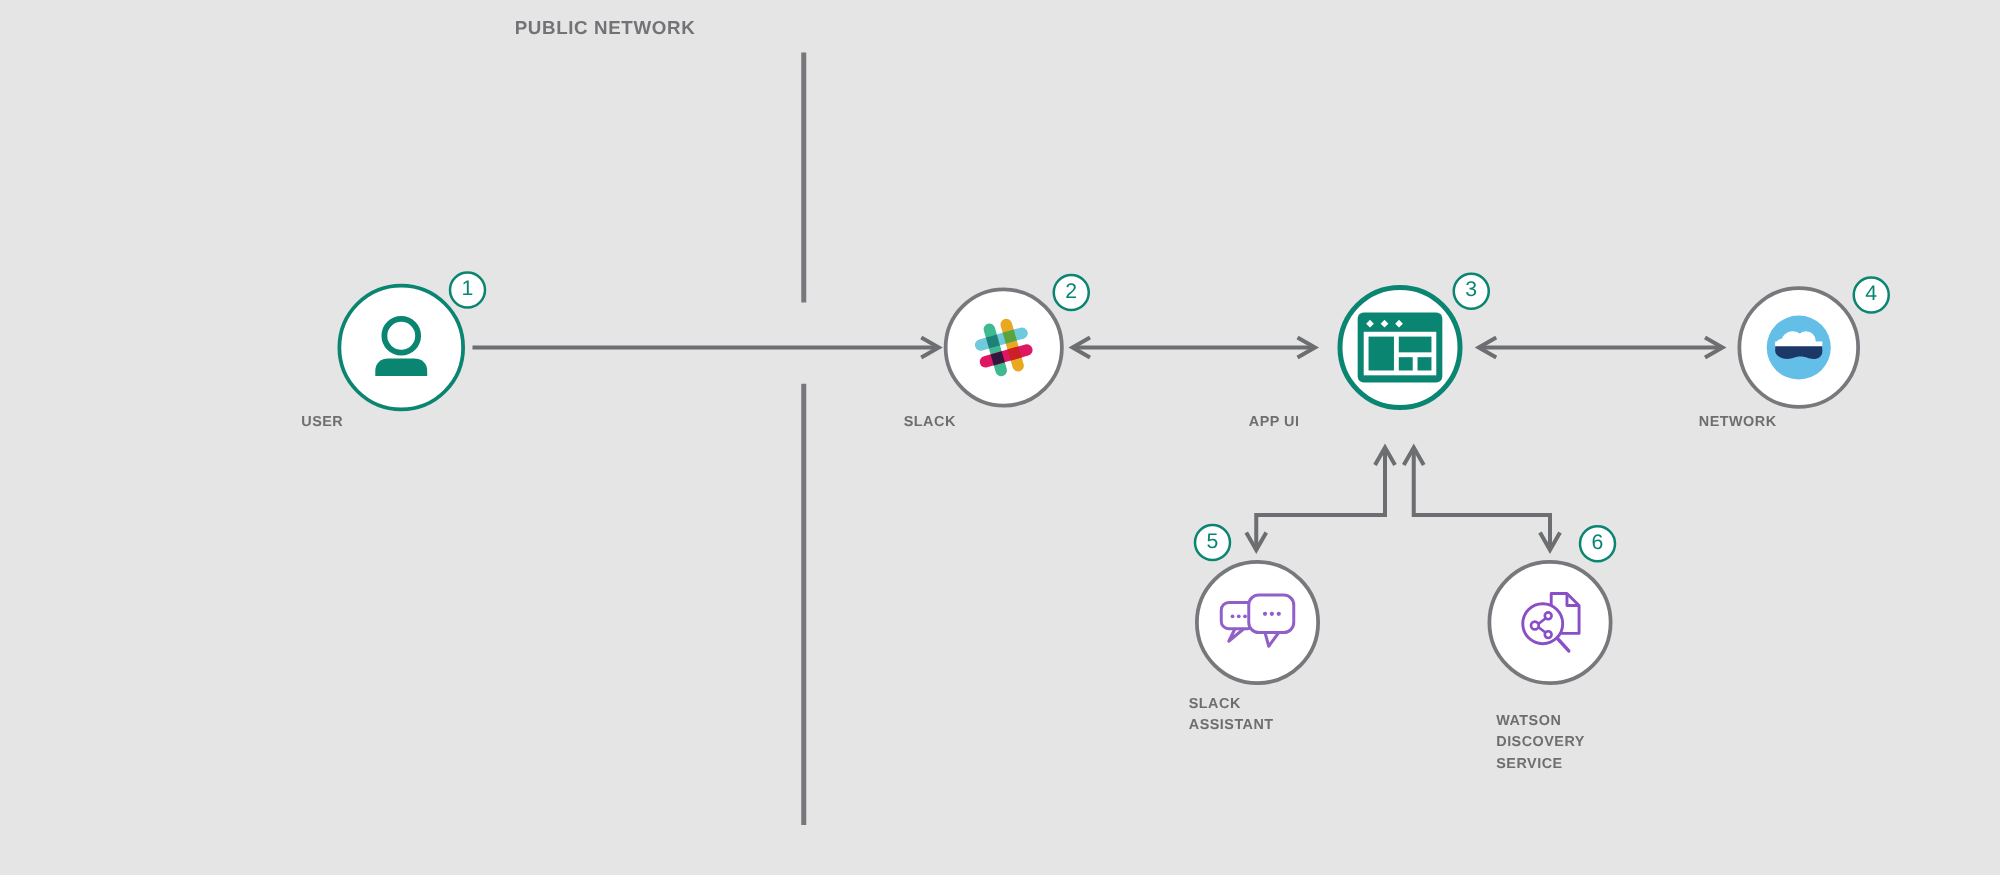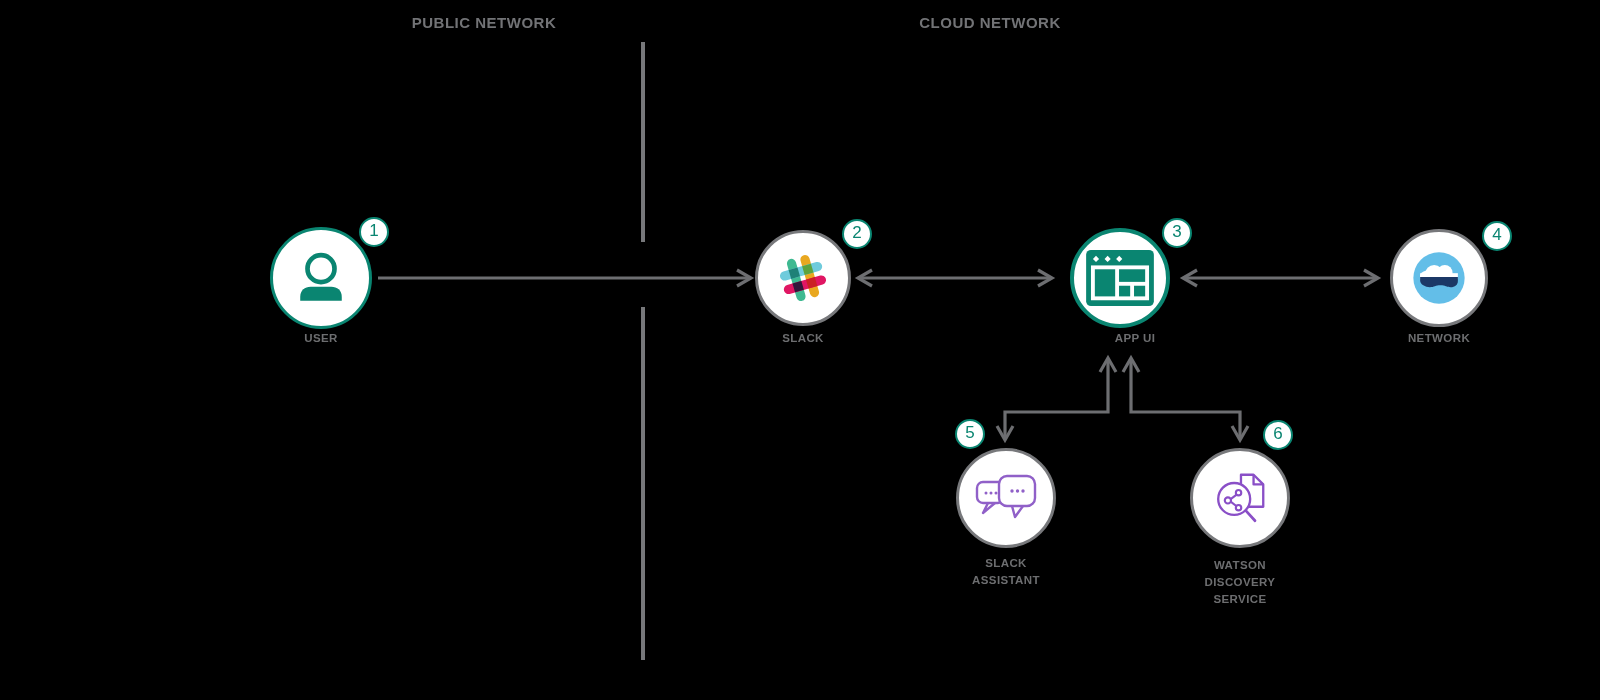--- a/index.html
+++ b/index.html
@@ -1,38 +1,37 @@
 <!DOCTYPE html>
 <html><head>
 <meta charset="utf-8">
 <style>
   html,body{margin:0;padding:0;background:#fff;}
-  .canvas{position:relative;width:1600px;height:700px;background:#000000;overflow:hidden;
+  .canvas{position:relative;width:1600px;height:700px;background:#e5e5e5;overflow:hidden;
           font-family:"Liberation Sans",sans-serif;}
   .hdr{position:absolute;width:300px;text-align:center;font-weight:700;font-size:15px;
        color:#727376;letter-spacing:.5px;}
   .divider{position:absolute;left:641px;width:4px;background:#77787B;}
   .circle{position:absolute;background:#fff;border-radius:50%;box-sizing:border-box;
           display:flex;align-items:center;justify-content:center;}
   .c-gray{border:3px solid #77787B;}
   .c-teal{border:3.5px solid #0A8571;}
   .badge{position:absolute;width:30px;height:30px;border-radius:50%;background:#fff;
          border:2.5px solid #0A8571;box-sizing:border-box;color:#0A8571;
          font-size:17px;line-height:24px;text-align:center;font-weight:400;}
-  .nlabel{position:absolute;text-align:center;font-weight:700;font-size:11.5px;
+  .nlabel{position:absolute;text-align:left;font-weight:700;font-size:11.5px;
           line-height:17px;color:#6D6E70;letter-spacing:.4px;}
   svg.connectors{position:absolute;left:0;top:0;}
 </style>
 </head>
 <body>
 
 <div class="canvas">
 
   <div class="hdr" style="left:334px;top:14px;">PUBLIC NETWORK</div>
-  <div class="hdr" style="left:840px;top:14px;">CLOUD NETWORK</div>
 
   <div class="divider" style="top:42px;height:200px;"></div>
   <div class="divider" style="top:307px;height:353px;"></div>
 
   <svg class="connectors" width="1600" height="700" viewBox="0 0 1600 700" fill="none" stroke="#6D6E71" stroke-width="3.2" stroke-linejoin="miter">
 
     <g>
       <path d="M378 278 H750"></path>
       <path d="M737 270 L751 278 L737 286"></path>
     </g>
@@ -101,21 +100,21 @@
       <rect x="7" y="18" width="60" height="36" fill="#fff"></rect>
       <rect x="11" y="22" width="21" height="28" fill="#0A8571"></rect>
       <rect x="36" y="22" width="27" height="13" fill="#0A8571"></rect>
       <rect x="36" y="39" width="11.5" height="11" fill="#0A8571"></rect>
       <rect x="51.5" y="39" width="11.5" height="11" fill="#0A8571"></rect>
     </svg>
   </div>
   <div class="badge" style="left:1162px;top:218px;">
     <span>3</span>
   </div>
-  <div class="nlabel" style="left:1055px;top:330px;width:160px;">APP UI</div>
+  <div class="nlabel" style="left:999px;top:330px;width:160px;">APP UI</div>
 
   <div class="circle c-gray" style="left:1390px;top:229px;width:98px;height:98px;">
     <svg width="60" height="60" viewBox="0 0 62 62">
       <circle cx="31" cy="31" r="26.5" fill="#63BEE8"></circle>
       <circle cx="26" cy="27" r="9.5" fill="#fff"></circle>
       <circle cx="37" cy="25.5" r="8" fill="#fff"></circle>
       <circle cx="18" cy="30" r="6.5" fill="#fff"></circle>
       <rect x="11.5" y="26" width="39" height="6" fill="#fff"></rect>
       <path d="M11.5 30 h39 v4 c0 4 -3 6.5 -7.5 6.5 c-4 0 -5.5 -2 -10.5 -2 c-5 0 -6.5 2 -11 2 c-4.5 0 -10 -2.5 -10 -6.8 z" fill="#1B3866"></path>
     </svg>
@@ -160,15 +159,15 @@
         <circle cx="19.5" cy="34.5" r="3.2"></circle>
         <circle cx="30.5" cy="26.5" r="2.8"></circle>
         <circle cx="30.5" cy="42" r="2.8"></circle>
       </g>
       <path d="M38 45 L47.5 55.5" stroke="#8A4FC7" stroke-width="2.8" stroke-linecap="round"></path>
     </svg>
   </div>
   <div class="badge" style="left:1263px;top:420px;">
     <span>6</span>
   </div>
-  <div class="nlabel" style="left:1197px;top:557px;width:86px;">WATSON DISCOVERY SERVICE</div>
+  <div class="nlabel" style="left:1197px;top:569px;width:86px;">WATSON DISCOVERY SERVICE</div>
 
 </div>
 
 </body></html>

